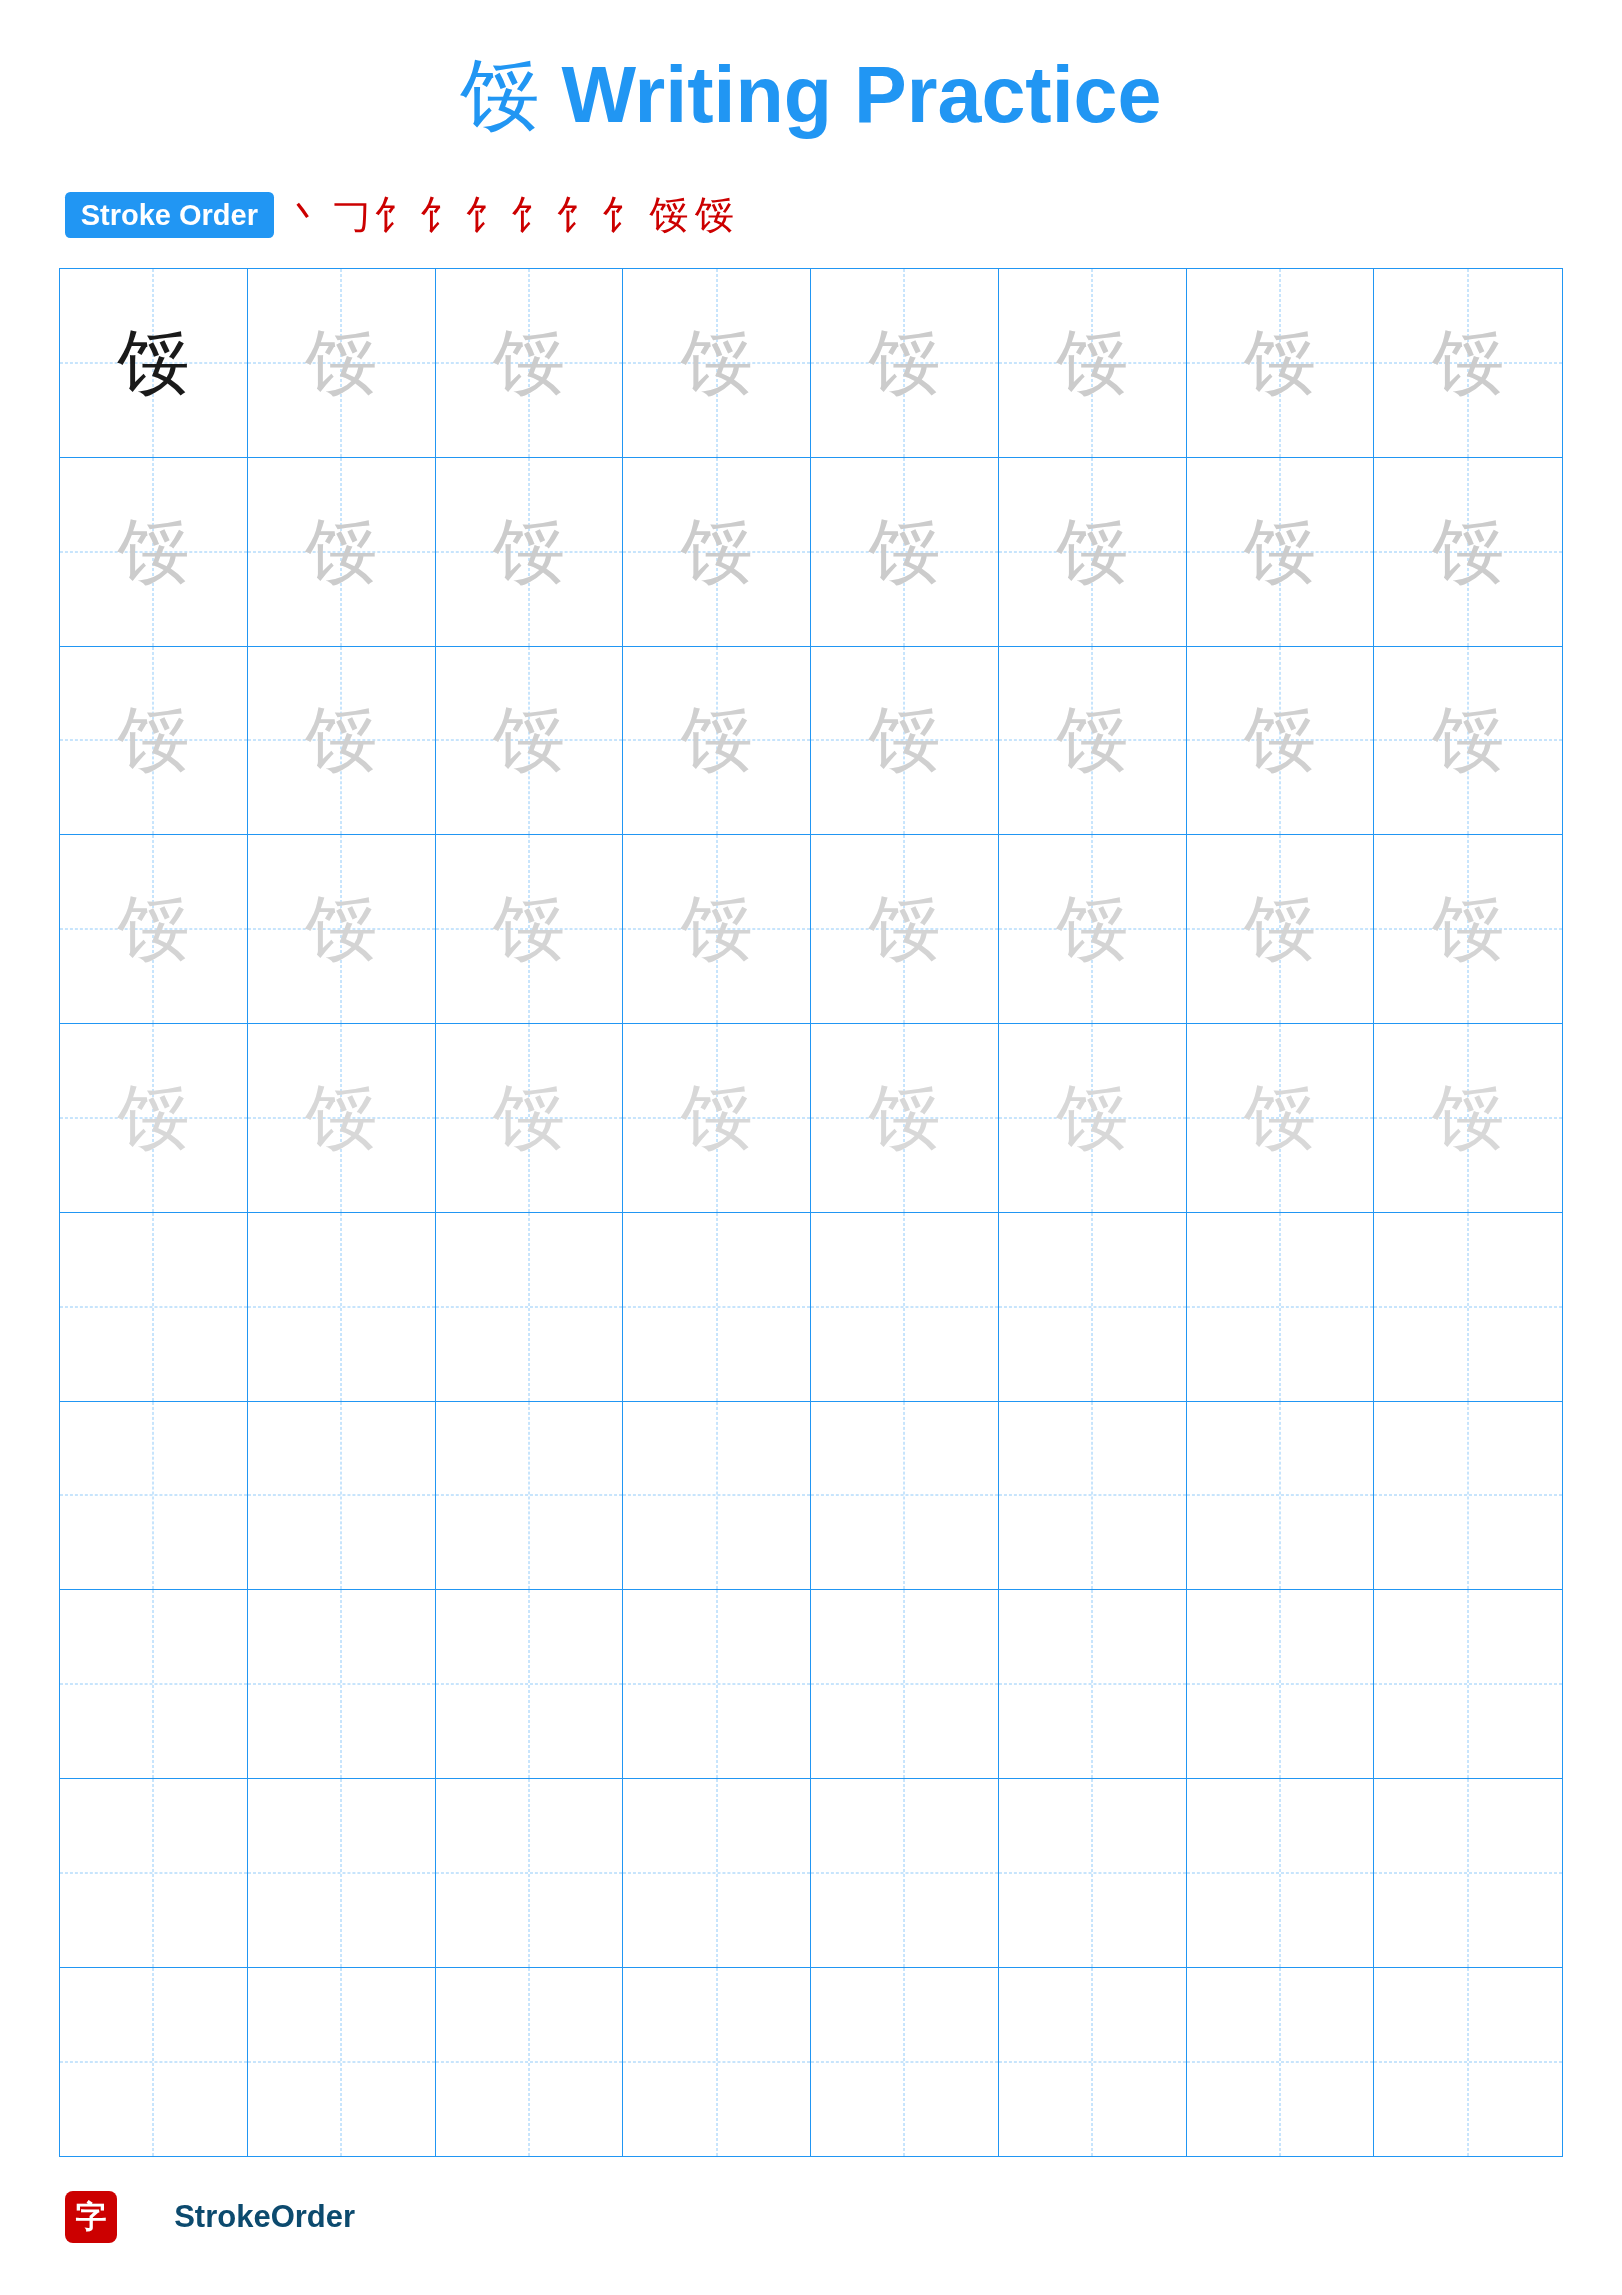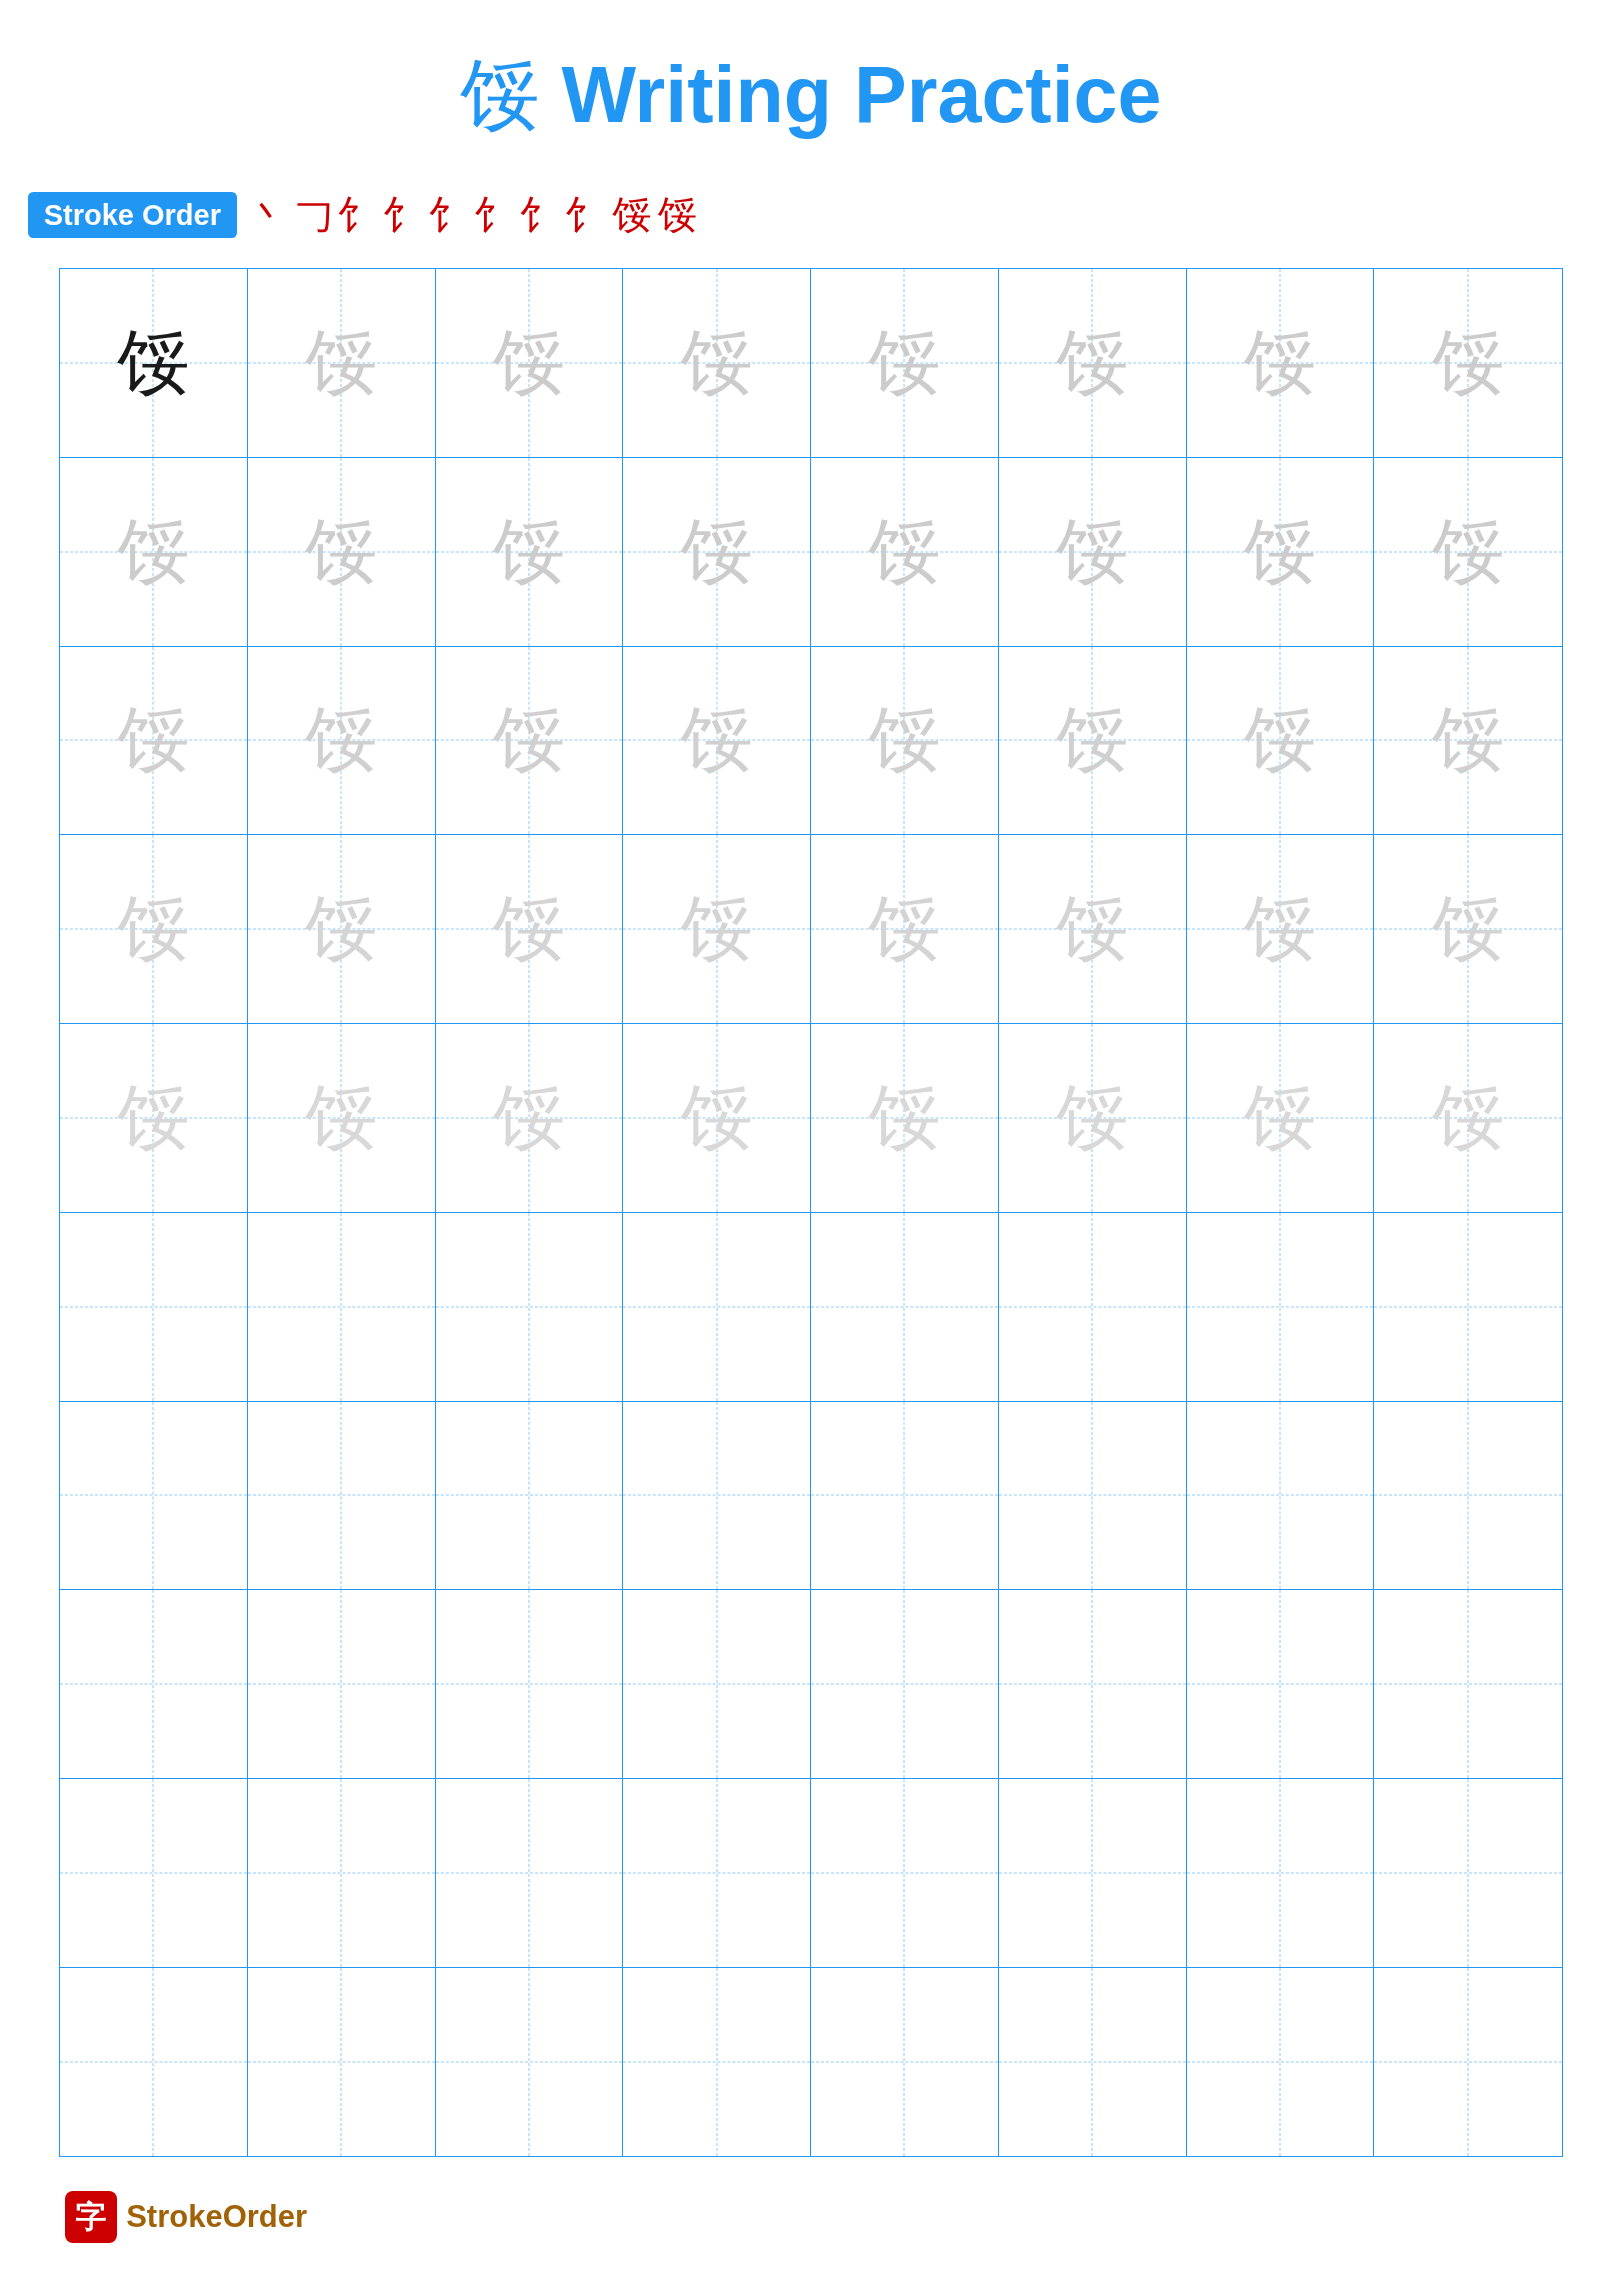--- a/index.html
+++ b/index.html
@@ -25,21 +25,21 @@
     .page-title span.text {
       font-size: 79px;
       color: #2196F3;
       font-weight: bold;
       font-family: Arial, sans-serif;
     }
 
     .stroke-order-row {
       display: flex;
       align-items: center;
-      padding-left: 28px;
+      padding-left: 65px;
       margin-bottom: 26px;
       gap: 11.8px;
     }
     .stroke-order-badge {
       background: #2196F3;
       color: white;
       font-size: 29px;
       font-weight: bold;
       padding: 6.5px 15.7px;
       border-radius: 5.2px;
@@ -163,21 +163,22 @@
       justify-content: center;
       color: white;
       font-size: 31px;
       font-weight: bold;
       font-family: serif;
     }
 
     .footer-logo-text {
       font-size: 31px;
       font-weight: bold;
-      color: #a16207;
+      color: #0c4a6e;
+      margin-left: 48px;
     }
   </style>
 </head>
 <body>
 
 <div class="page-title">
   <span class="char">馁</span><span class="text"> Writing Practice</span>
 </div>
 
 <div class="stroke-order-row">

